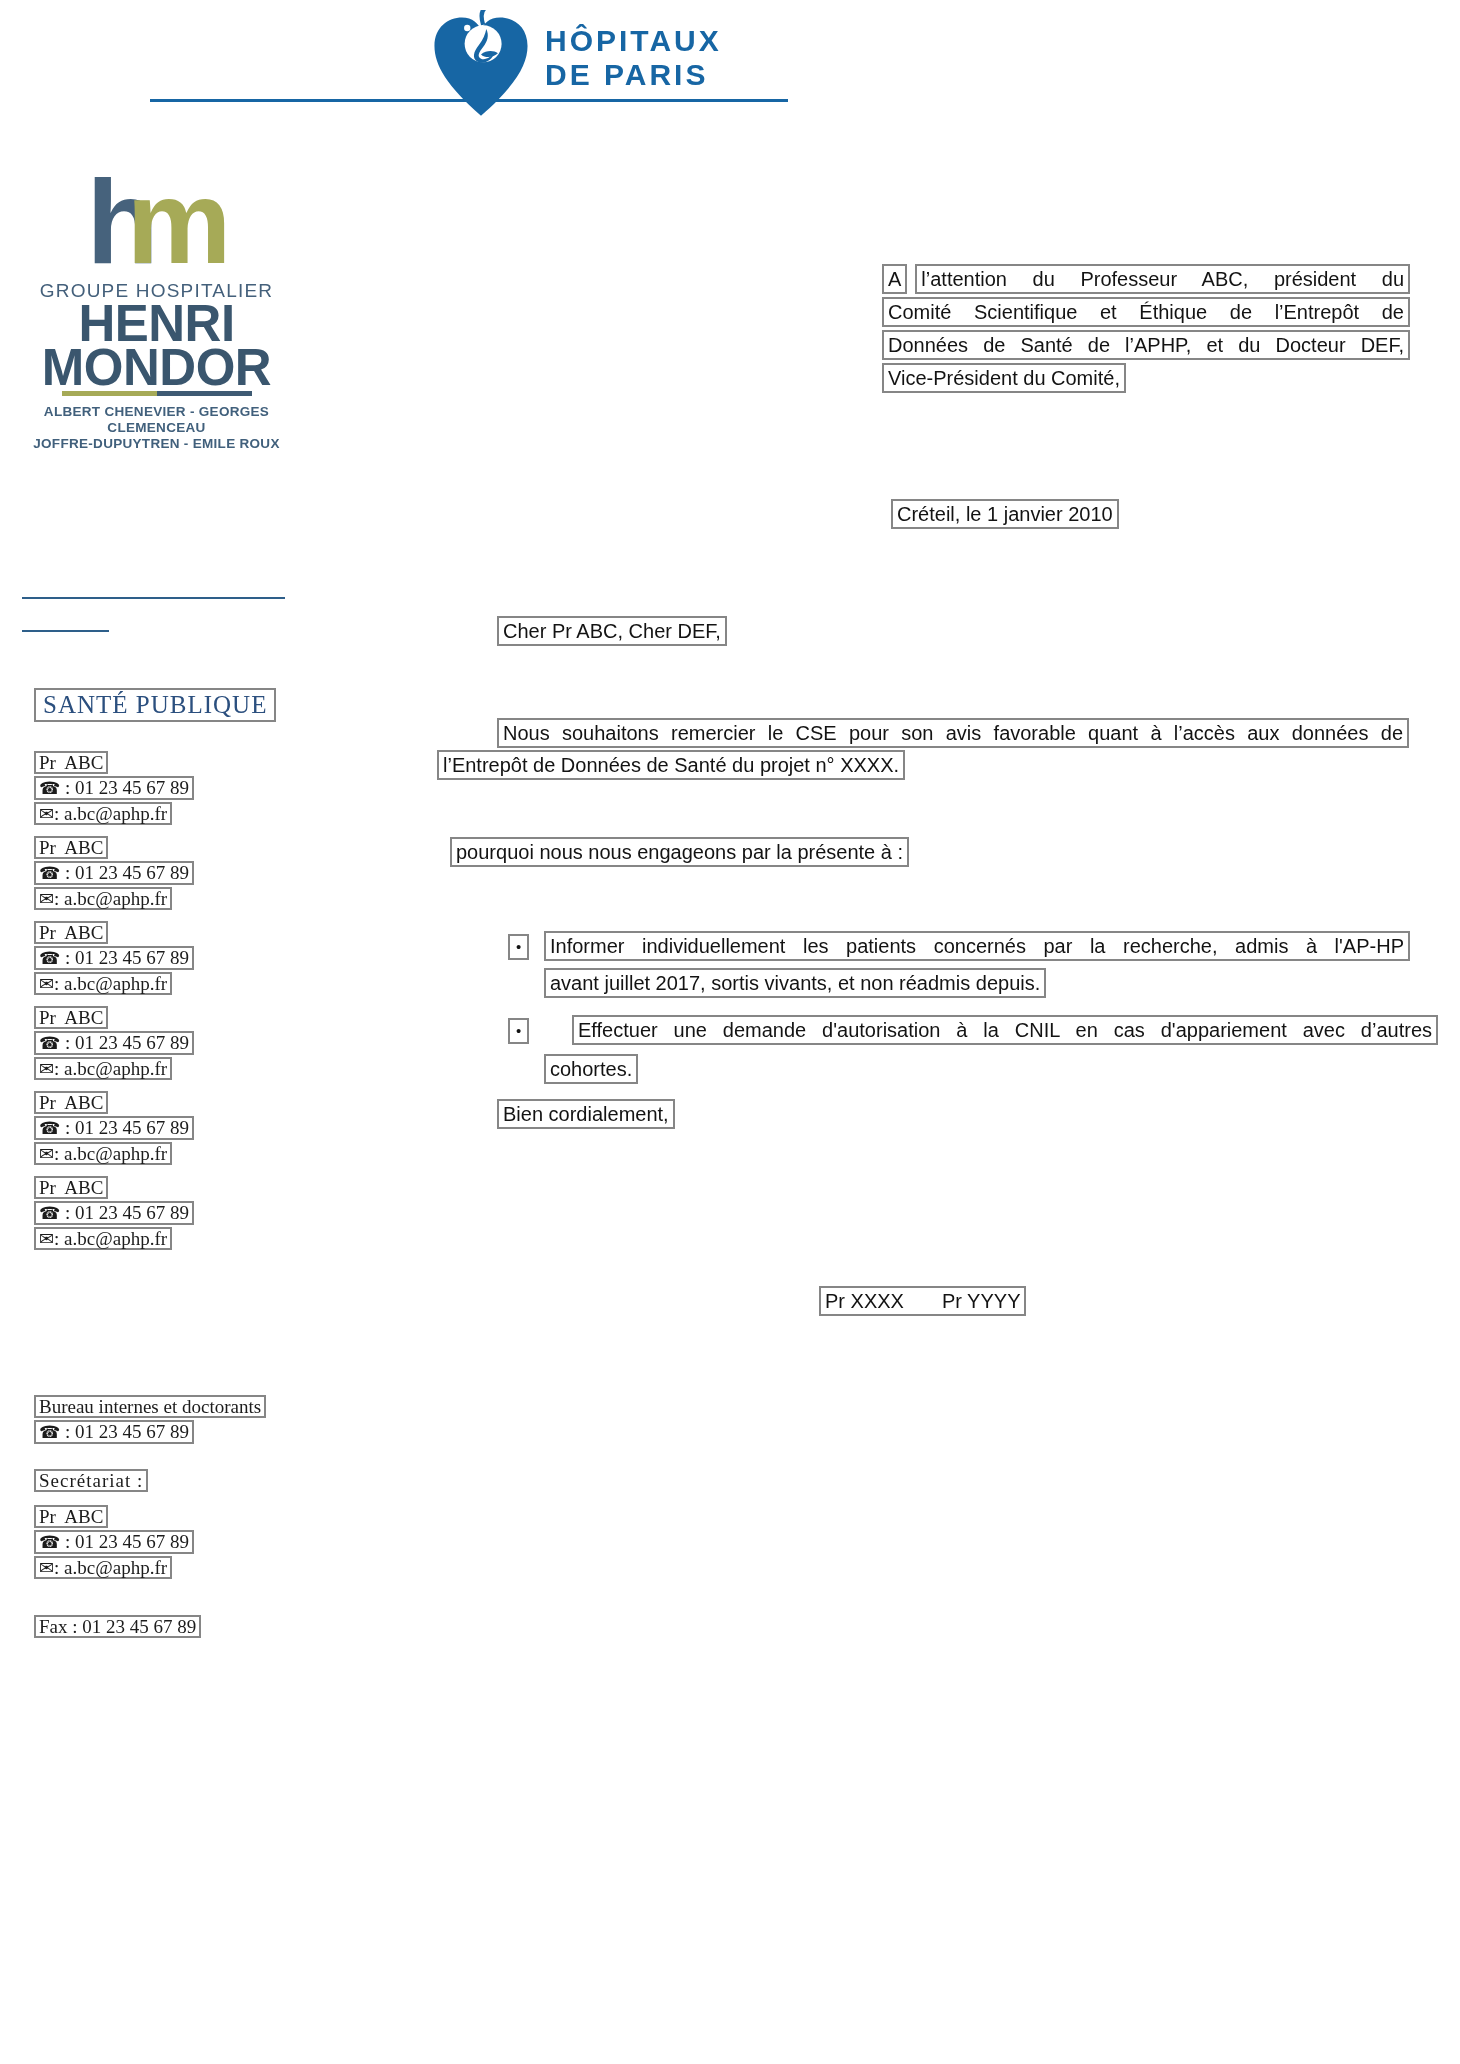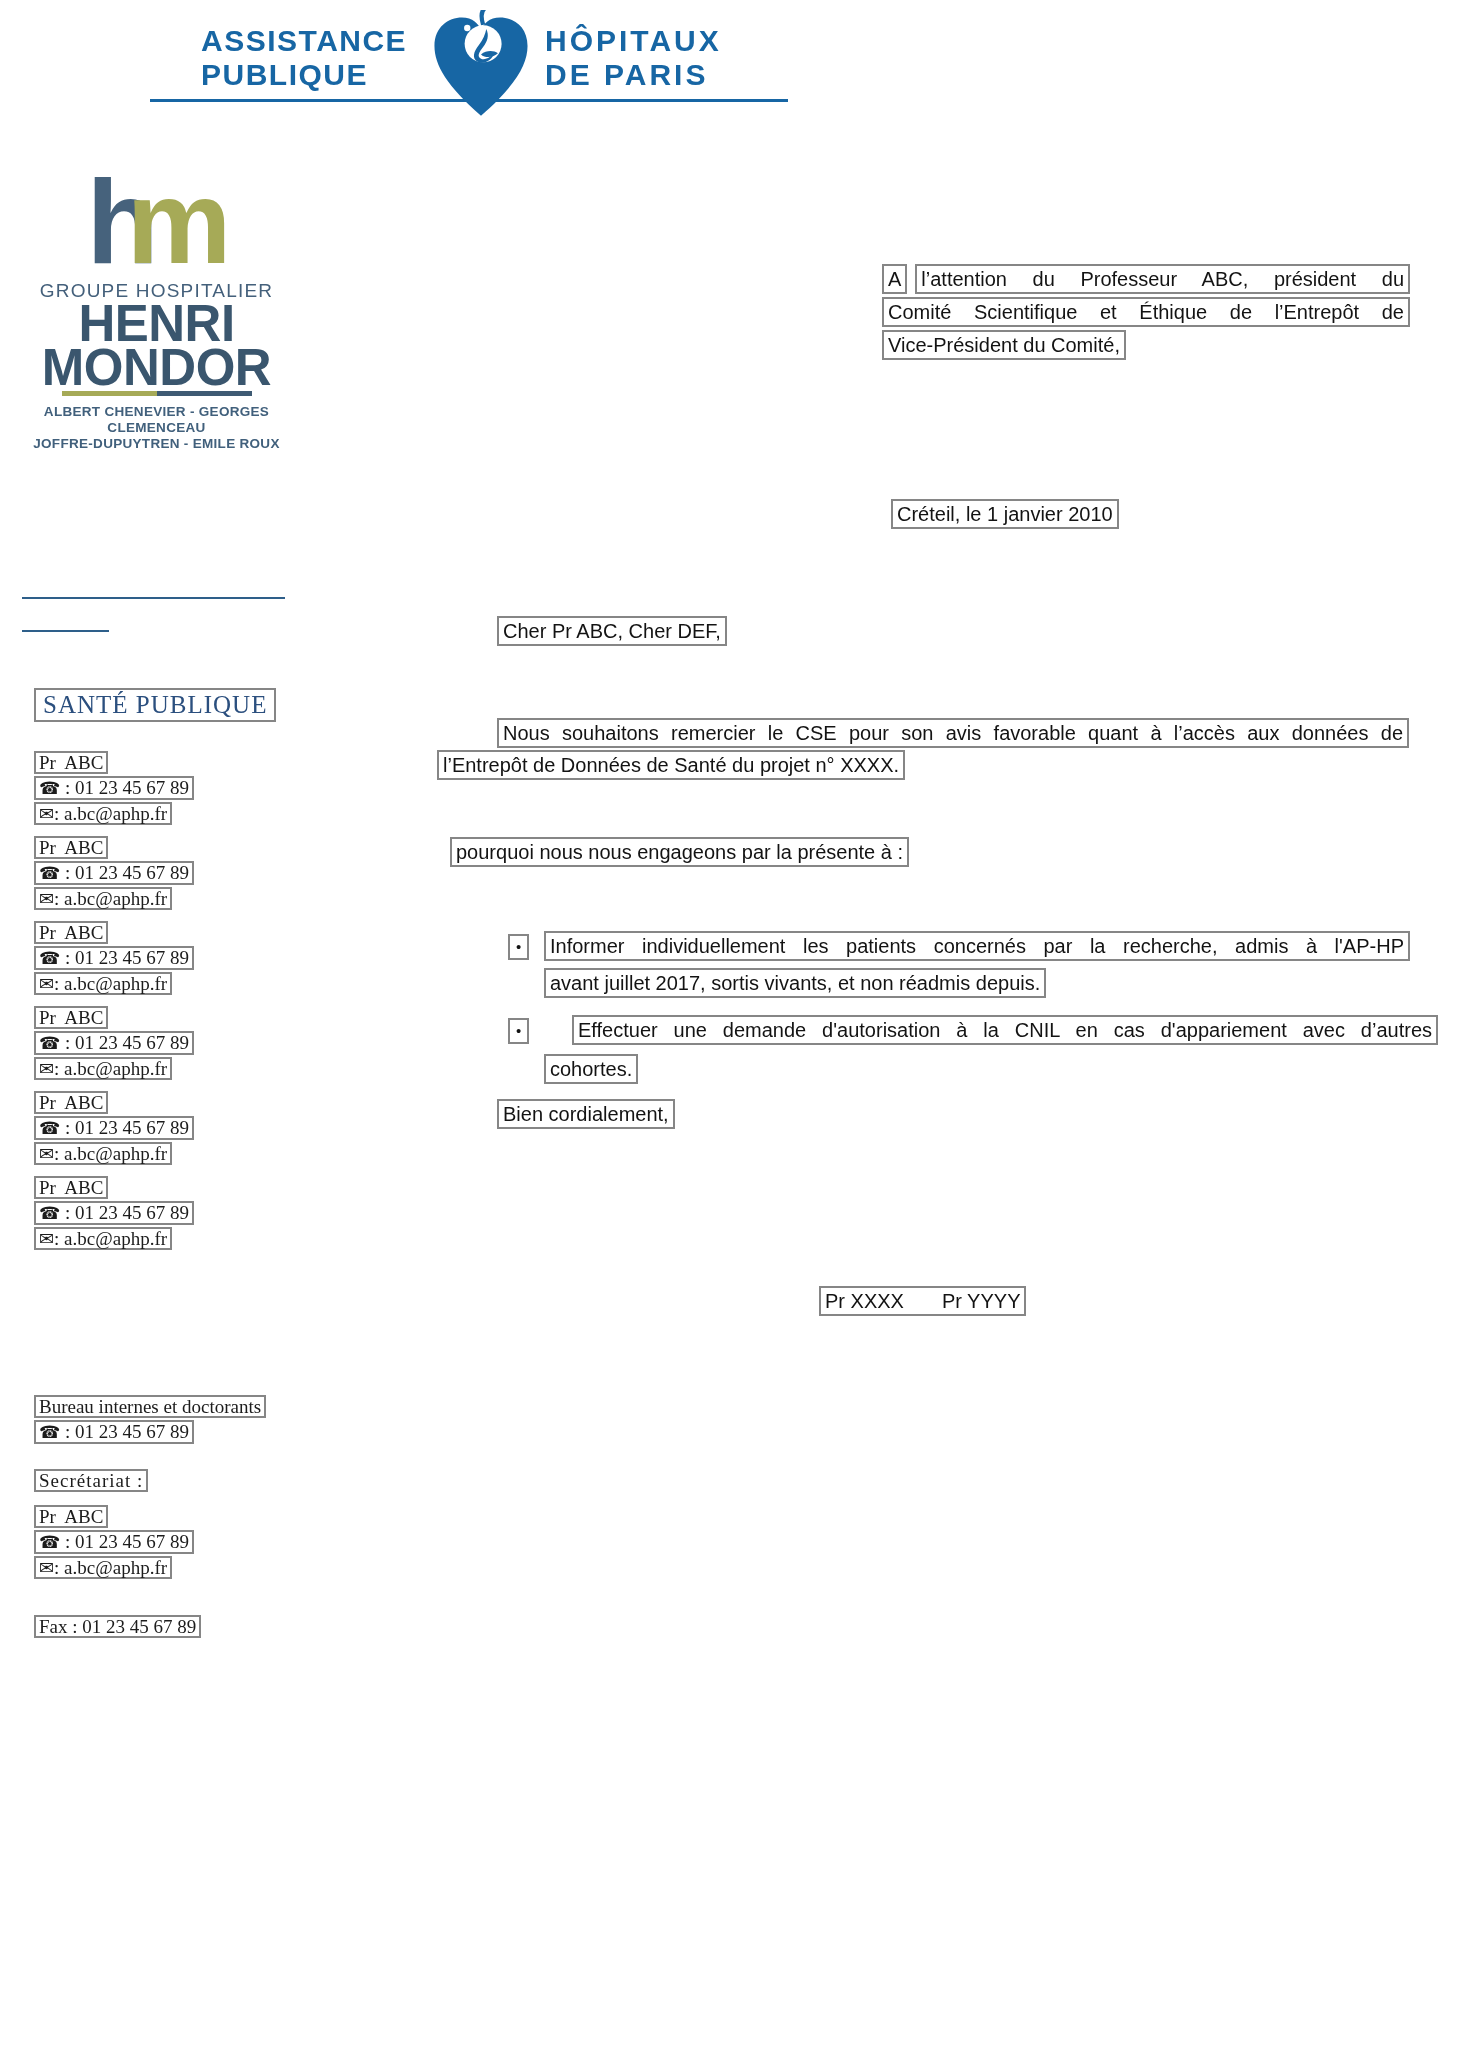--- a/index.html
+++ b/index.html
@@ -51,24 +51,20 @@
   .bullet-marker{padding:1px 6px;font-size:15px;line-height:20px;color:#131313;}
   .sig-gap{display:inline-block;width:38px;}
 </style>
 </head>
 <body>
 
 <div class="page">
 
   <div class="abs" style="left:150px;top:99px;width:638px;height:3px;background:#1766a4;"></div>
 
-  <div class="abs aphp-text" style="left:201px;top:24px;width:240px;">
-    <div>ASSISTANCE</div>
-    <div>PUBLIQUE</div>
-  </div>
 
   <svg class="abs" style="left:428px;top:10px;" width="106" height="110" viewBox="0 0 100 104">
     <path d="M52 14 C49 4 51 0 54 -2" stroke="#1766a4" stroke-width="4" fill="none"></path>
     <path d="M50 100 C18 72 6 52 6 34 C6 16 19 7 32 7 C42 7 48 13 50 19 C52 13 58 7 68 7 C81 7 94 16 94 34 C94 52 82 72 50 100 Z" fill="#1766a4"></path>
     <circle cx="52" cy="32" r="17.5" fill="#ffffff"></circle>
     <circle cx="37" cy="17" r="3" fill="#ffffff"></circle>
     <path d="M55 18 C58 24 56 30 52 35 C48 40 46 44 50 46 C54 48 60 44 63 40 C61 47 53 52 47 49 C41 46 43 39 48 33 C52 28 54 23 55 18 Z" fill="#1766a4"></path>
     <path d="M50 42 C55 38 62 38 66 41 C62 45 54 46 50 42 Z" fill="#1766a4"></path>
   </svg>
 
@@ -155,20 +151,23 @@
   </div>
 
   <div class="abs main" style="left:882px;top:264px;width:528px;">
     <div class="recipient-line rcpt-row">
       <span class="box inl">A</span>
       <span class="box jbox rcpt-rest">l’attention du Professeur ABC, président du</span>
     </div>
     <div class="recipient-line">
         <span class="box jbox">Comité Scientifique et Éthique de l’Entrepôt de</span>
       </div>
+    <div class="recipient-line">
+        <span class="box jbox">Données de Santé de l’APHP, et du Docteur DEF,</span>
+      </div>
     <div class="recipient-line"><span class="box inl">Vice-Président du Comité,</span></div>
   </div>
 
   <div class="abs main" style="left:878px;top:499px;margin-left:13px;">
     <span class="box inl">Créteil, le 1 janvier 2010</span>
   </div>
 
   <div class="abs main" style="left:497px;top:616px;">
     <span class="box inl">Cher Pr ABC, Cher DEF,</span>
   </div>

